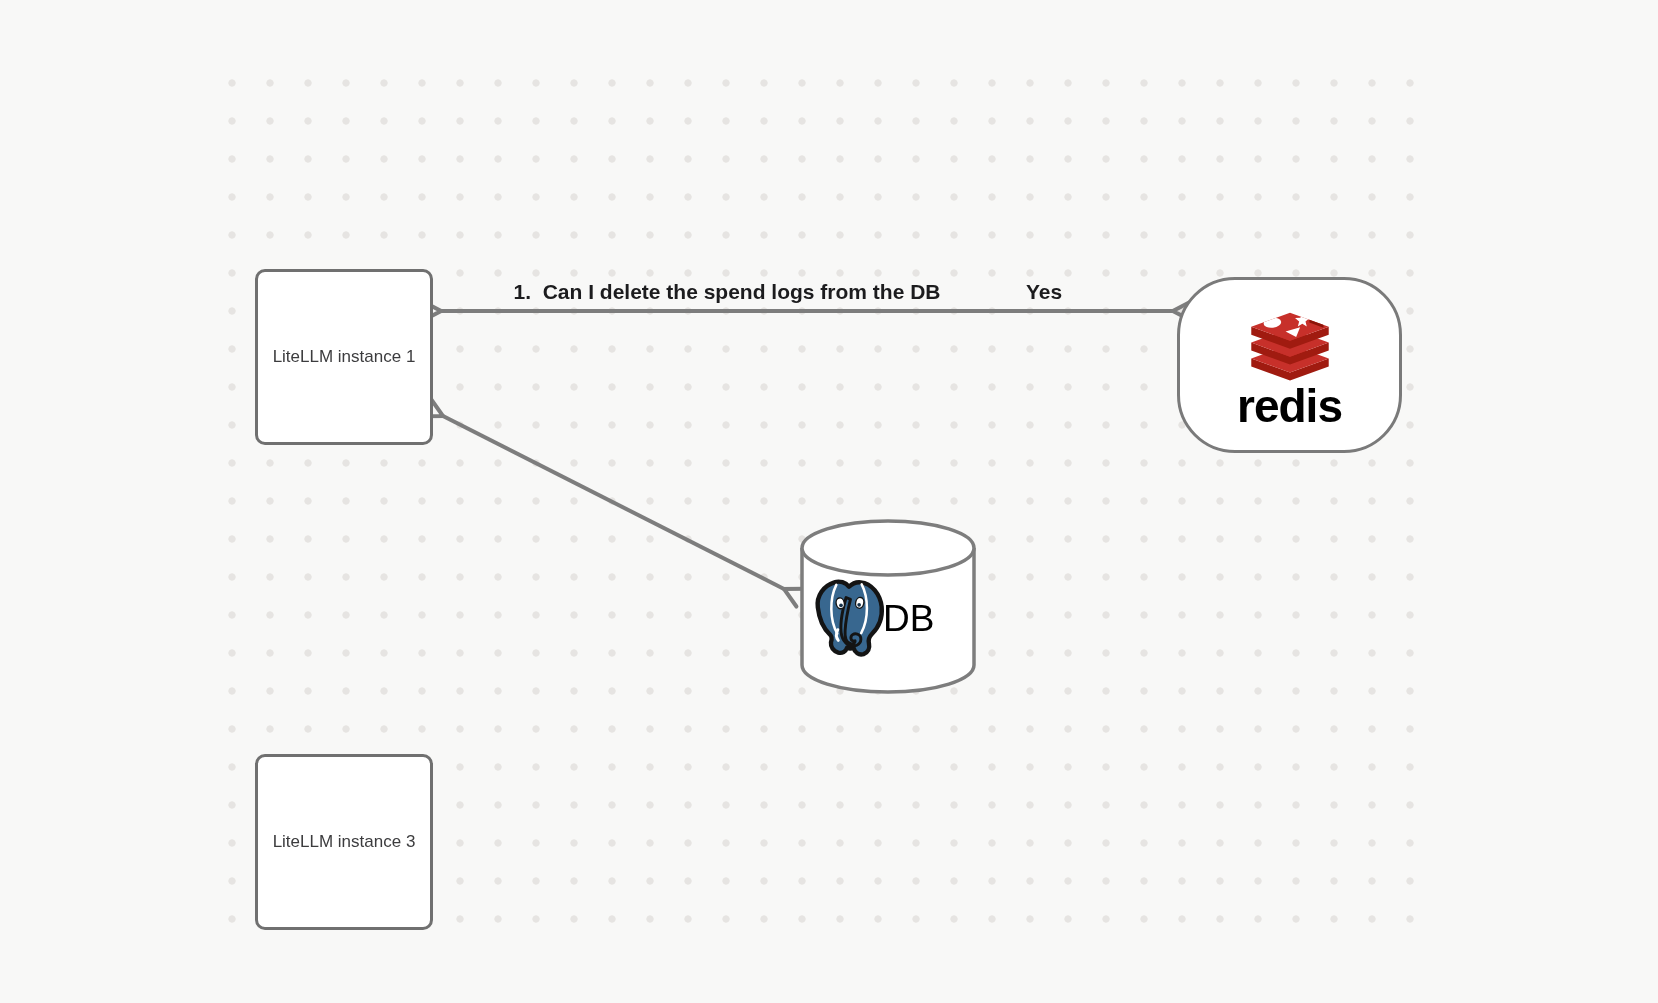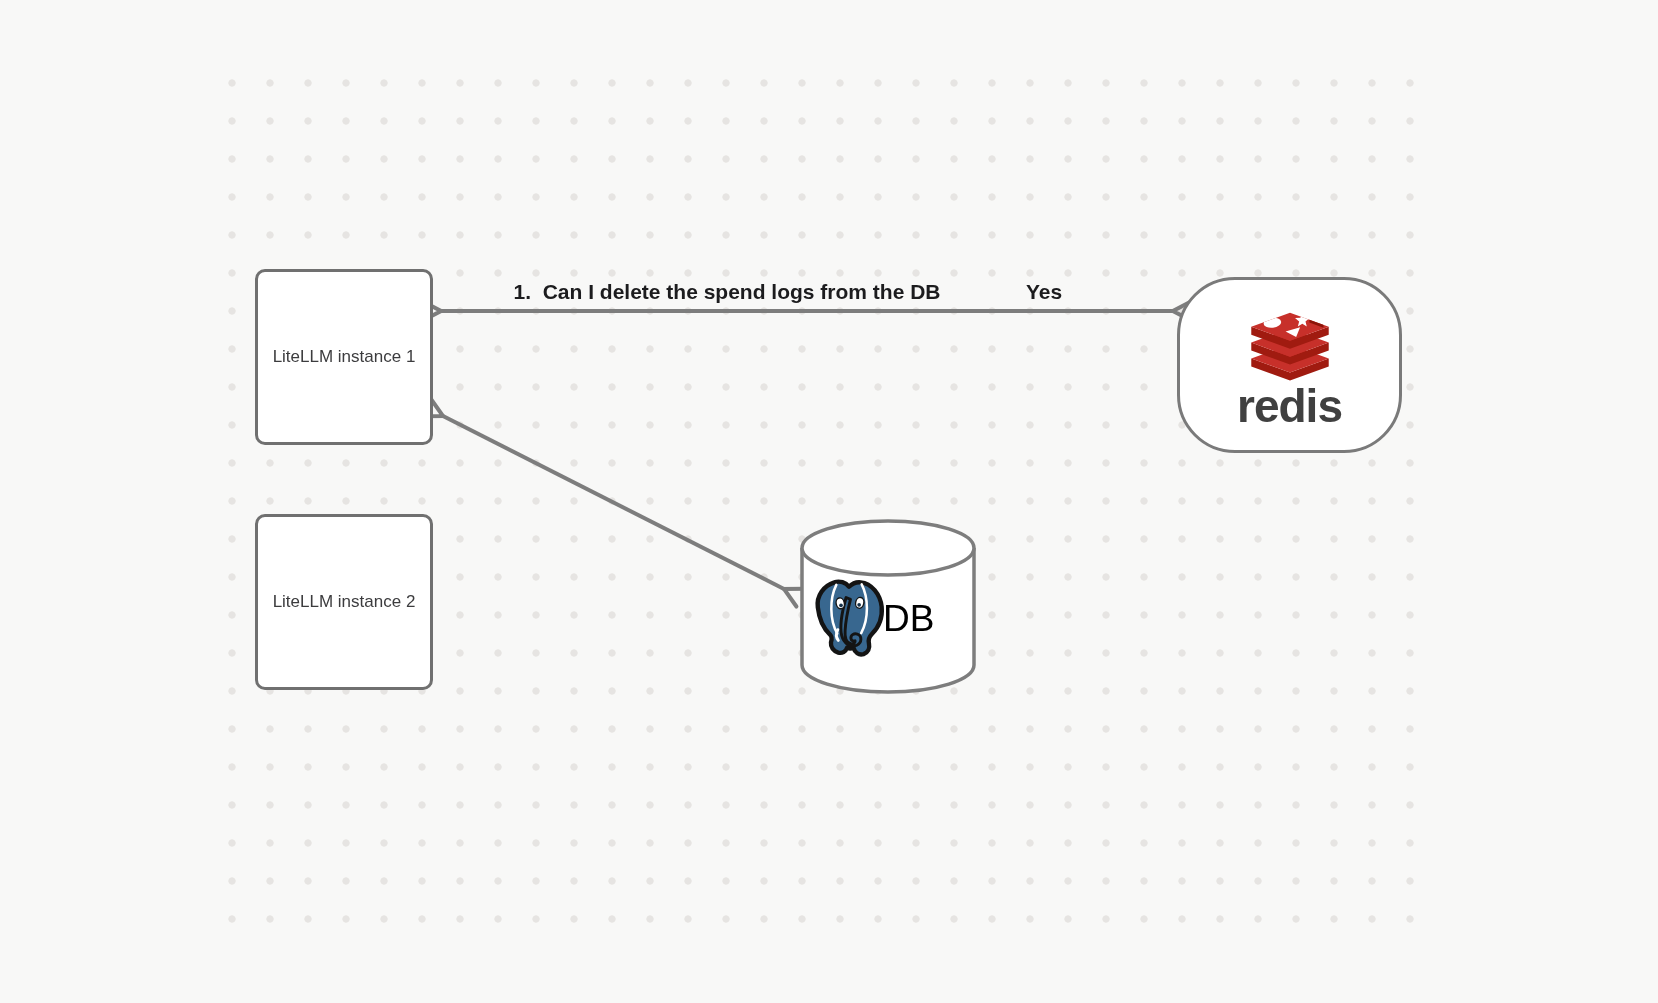--- a/index.html
+++ b/index.html
@@ -43,21 +43,21 @@
 
   
   .redis{
     position:absolute;left:1177px;top:277px;width:225px;height:176px;
     background:#ffffff;border:3.5px solid #7a7a7a;border-radius:58px;
     box-sizing:border-box;
     display:flex;flex-direction:column;align-items:center;justify-content:center;
   }
   .redis-logo{width:88px;height:81px;margin-top:2px;}
   .redis-word{
-    font-weight:bold;font-size:46px;color:#404040;line-height:48px;
+    font-weight:bold;font-size:46px;color:#000000;line-height:48px;
     letter-spacing:-1px;margin-top:-2px;
   }
 
   
   .db{position:absolute;left:798px;top:518px;width:180px;height:178px;}
   .cyl{position:absolute;left:0;top:0;}
   .pg{position:absolute;left:12px;top:58px;width:78px;height:82px;}
   .db-label{
     position:absolute;left:85px;top:82px;
     font-size:37px;color:#000000;line-height:38px;
@@ -79,22 +79,22 @@
     <line x1="441" y1="311" x2="1173" y2="311" stroke="#7d7d7d" stroke-width="4" marker-start="url(#chev)" marker-end="url(#chev)"></line>
     <line x1="443" y1="416" x2="784" y2="589" stroke="#7d7d7d" stroke-width="4" marker-start="url(#chev)" marker-end="url(#chev)"></line>
   </svg>
 
   <div class="elabel l1">1.  Can I delete the spend logs from the DB</div>
   <div class="elabel l1yes">Yes</div>
 
   <div class="box box1">
     <span>LiteLLM instance 1</span>
   </div>
-  <div class="box box2">
-    <span>LiteLLM instance 2</span>
+  <div class="box box3">
+    <span>LiteLLM instance 3</span>
   </div>
 
   <div class="redis">
     <svg class="redis-logo" viewBox="0 0 100 92">
       <defs>
         <clipPath id="capclip">
             <path d="M6 27 L50 11 L94 27 L50 43 Z"></path>
           </clipPath>
       </defs>
 

